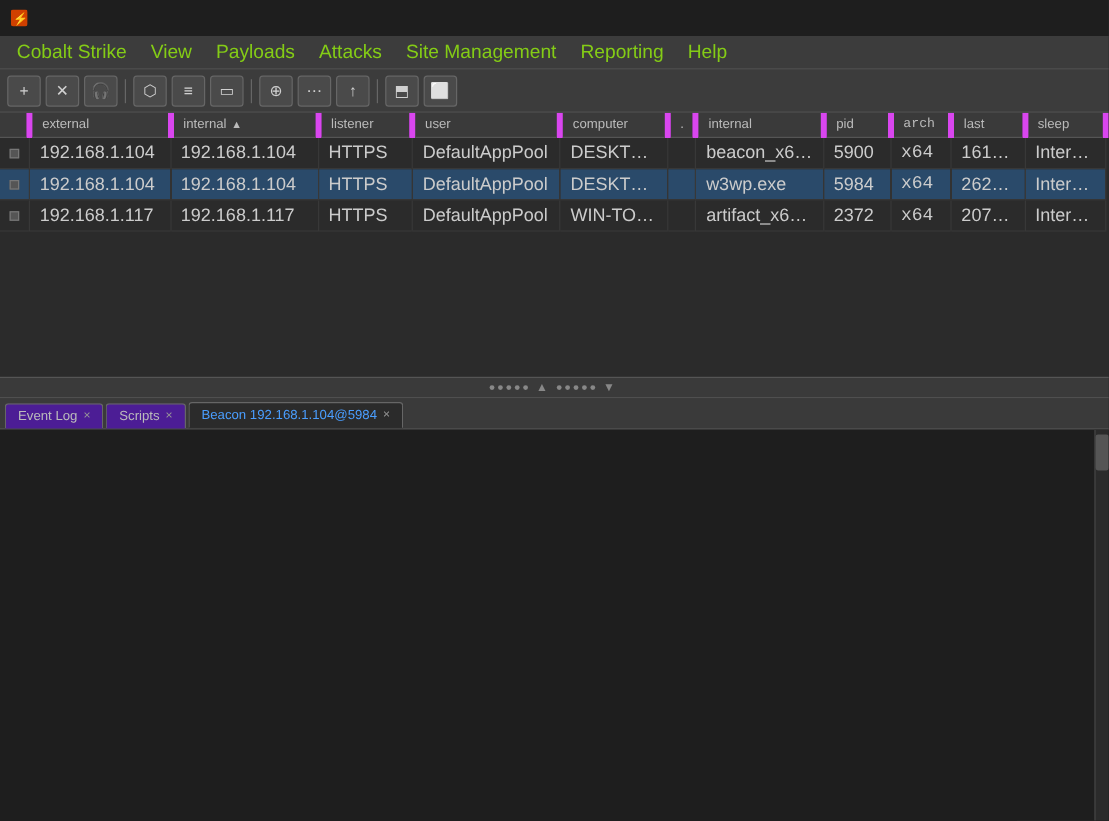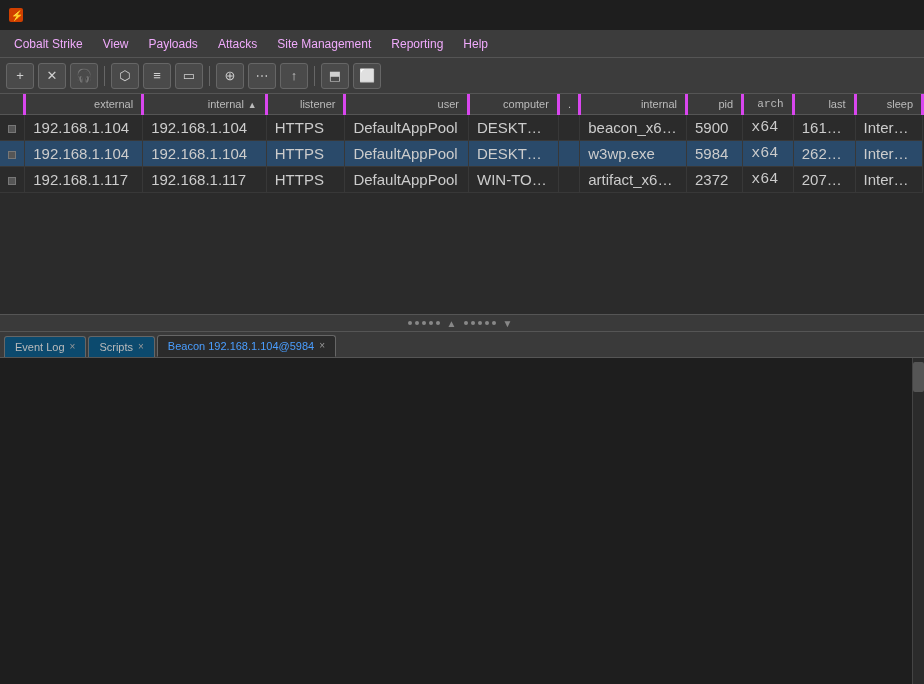--- a/index.html
+++ b/index.html
@@ -57,22 +57,22 @@
       height: 28px;
       background: #3c3c3c;
       display: flex;
       align-items: center;
       padding: 0 4px;
       border-bottom: 1px solid #555;
     }
     .menu-item {
       padding: 4px 10px;
       cursor: pointer;
-      color: #f0abfc;
-      font-size: 12px;
+      color: #84cc16;
+      font-size: 16px;
       border-radius: 2px;
     }
 
     
     #toolbar {
       height: 36px;
       background: #3c3c3c;
       display: flex;
       align-items: center;
       padding: 0 6px;
@@ -110,25 +110,25 @@
       width: 100%;
       border-collapse: collapse;
       table-layout: fixed;
     }
     thead tr {
       background: #3a3a3a;
       border-bottom: 1px solid #555;
     }
     thead th {
       padding: 4px 8px;
-      text-align: right;
+      text-align: left;
       font-weight: normal;
       color: #bbbbbb;
       font-size: 11px;
-      border-right: 3px solid #d946ef;
+      border-right: 5px solid #d946ef;
       cursor: pointer;
       user-select: none;
       white-space: nowrap;
       overflow: hidden;
     }
     tbody tr {
       border-bottom: 1px solid #383838;
       cursor: pointer;
     }
     tbody tr.selected { background: #2a4a6a; }
@@ -192,21 +192,21 @@
       background: #3a3a3a;
       display: flex;
       align-items: flex-end;
       padding: 0 4px;
       border-bottom: 1px solid #555;
     }
     .bottom-tab {
       padding: 4px 10px;
       font-size: 11px;
       cursor: pointer;
-      background: #0c4a6e;
+      background: #4c1d95;
       border: 1px solid #666;
       border-bottom: none;
       border-radius: 3px 3px 0 0;
       color: #bbbbbb;
       display: flex;
       align-items: center;
       gap: 5px;
       margin-right: 2px;
     }
     .bottom-tab.active {

